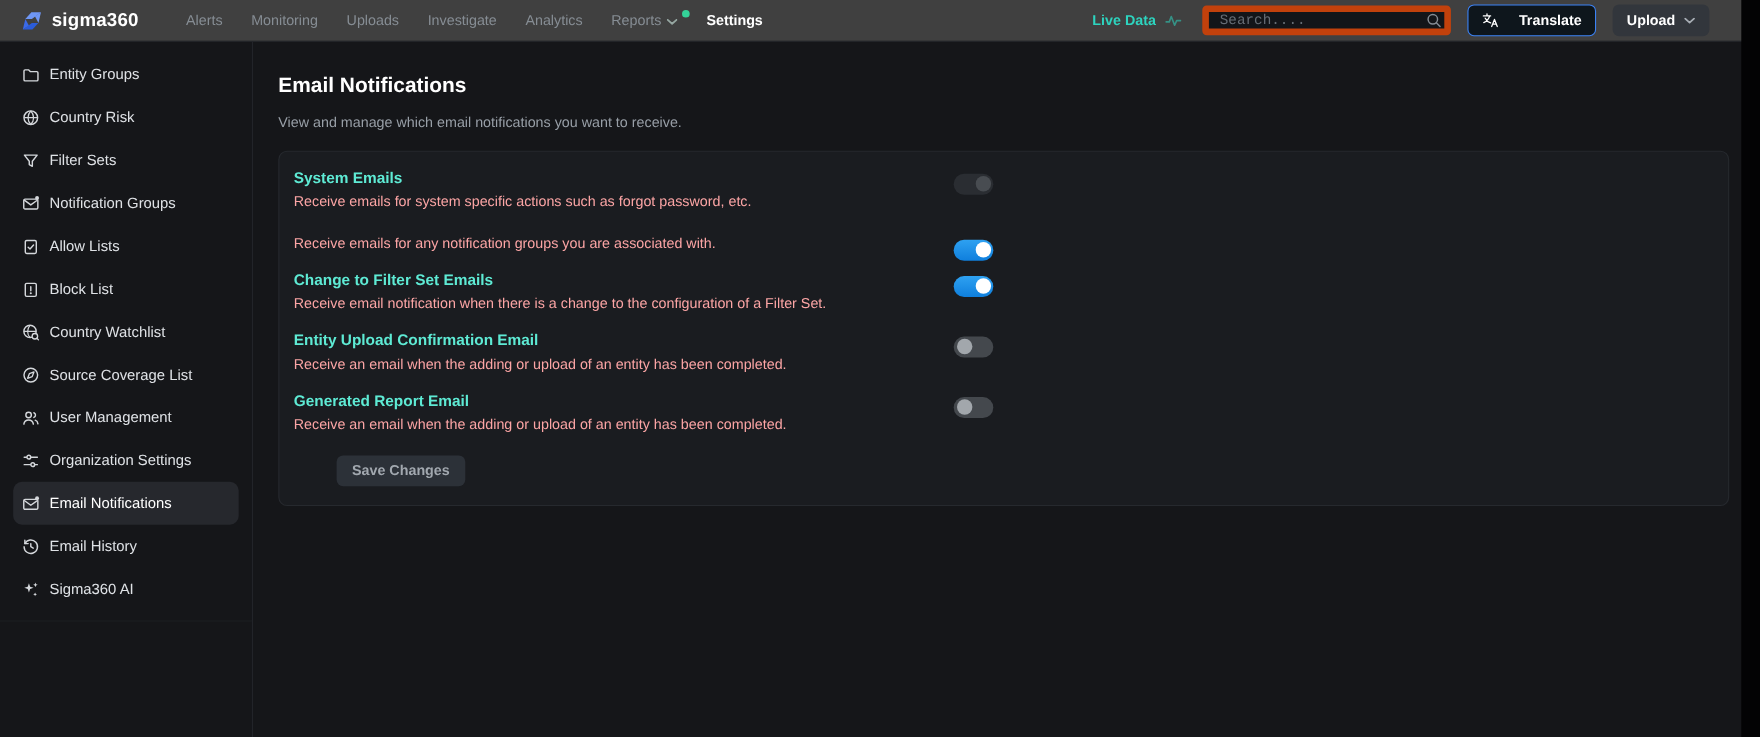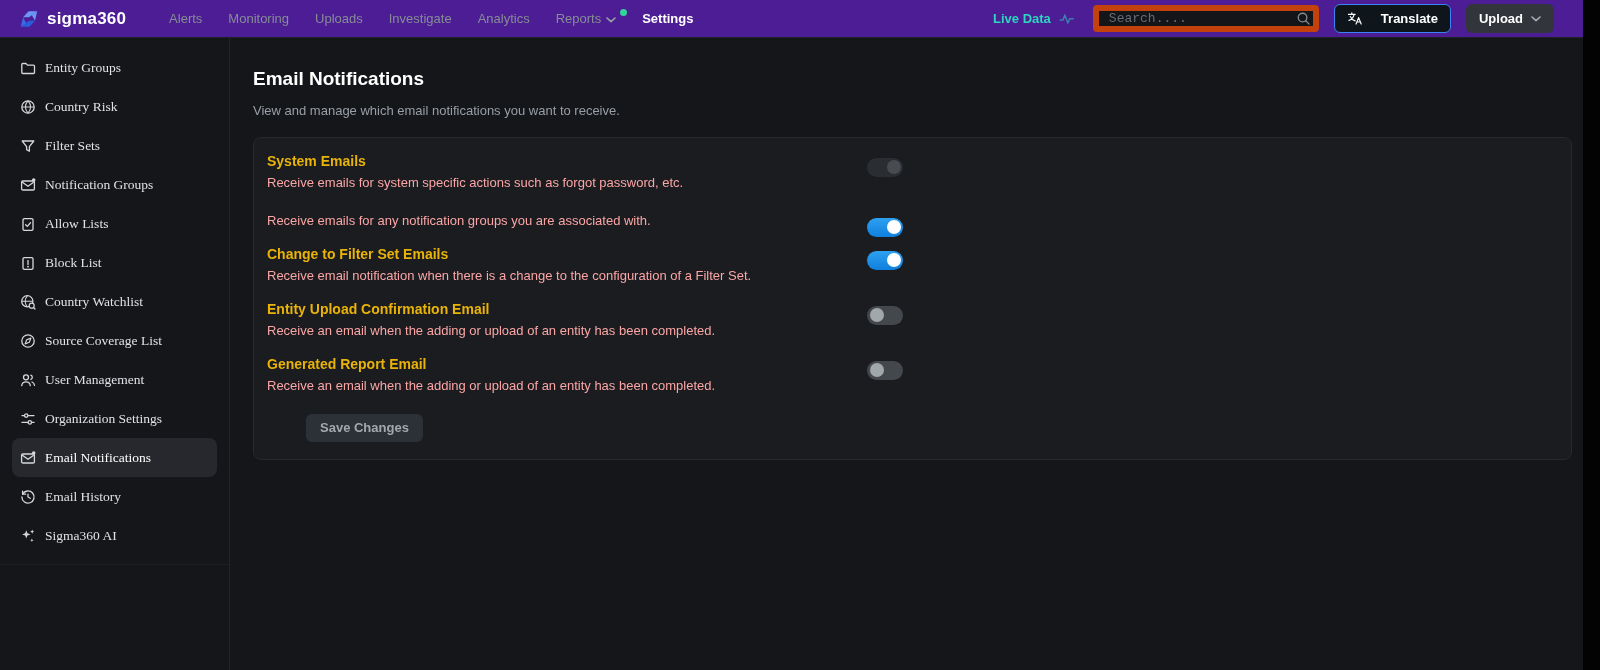--- a/index.html
+++ b/index.html
@@ -5,21 +5,21 @@
   * { box-sizing: border-box; }
   html,body { margin:0; padding:0; }
   body {
     width:1600px; height:670px; overflow:hidden; position:relative;
     background:#151619; color:#e5e7ea;
     font-family:"Liberation Sans", sans-serif;
   }
 
   
   .topbar {
-    height:38px; background:#4c1d95; border-bottom:1px solid #1e2126;
+    height:38px; background:#404040; border-bottom:1px solid #1e2126;
     display:flex; align-items:center; padding:0 0 0 18px; position:relative; z-index:5;
   }
   .brand { display:flex; align-items:center; gap:7px; cursor:pointer; }
   .brand-name { font-size:17px; font-weight:bold; color:#fff; letter-spacing:.2px; }
   .topnav { display:flex; align-items:center; margin-left:30px; }
   .nav-item {
     display:flex; align-items:center; gap:5px; position:relative;
     padding:0 13px; height:38px; font-size:13px; color:#868d94; cursor:pointer;
   }
   .nav-item.active { color:#ffffff; font-weight:bold; }
@@ -49,40 +49,40 @@
     background:#32363c; border:none; border-radius:6px;
     color:#fff; font-size:13px; font-weight:bold; cursor:pointer;
   }
   .btn-account .chev { color:#a7adb4; margin-top:1px; }
 
   
   .shell { display:flex; height:632px; }
 
   
   .sidebar { width:230px; flex:0 0 230px; border-right:1px solid #222429; background:#151619; }
-  .side-nav { padding-top:10px; padding-bottom:9px; border-bottom:1px solid #1c1e22;font-family:Liberation Serif, serif; }
+  .side-nav { padding-top:10px; padding-bottom:9px; border-bottom:1px solid #1c1e22; }
   .side-item {
     height:39px; margin:0 12px; padding:0 8px; display:flex; align-items:center; gap:9px;
     border-radius:8px; cursor:pointer; color:#dfe2e6;
   }
   .side-item.selected { background:#26282d; color:#ffffff; }
   .side-icon { color:#d4d7db; flex:0 0 16px; }
   .side-label { font-size:13.5px; }
 
   
   .main { flex:1; padding:17px 28px 0 23px; }
   .page-title { font-size:19px; font-weight:bold; color:#ffffff; }
   .page-subtitle { margin-top:13px; font-size:13px; color:#989fa7; }
 
   .panel {
     margin-top:19px; background:#1a1c20; border:1px solid #26292e; border-radius:8px;
     padding:15px 16px 17px 13px;
   }
   .setting-row { position:relative; padding-bottom:17px; }
-  .setting-title { font-size:14px; font-weight:bold; color:#eab308; line-height:17px; }
+  .setting-title { font-size:14px; font-weight:bold; color:#5eead4; line-height:17px; }
   .setting-desc { margin-top:5px; font-size:13px; color:#fca5a5; line-height:16px; }
 
   .toggle {
     position:absolute; left:600px; top:5px; width:36px; height:19px; border-radius:10px; cursor:pointer;
   }
   .toggle .knob { position:absolute; top:2.5px; width:14px; height:14px; border-radius:50%; }
   .toggle.t-on { background:linear-gradient(180deg,#2ea1f1,#0f7fdd); }
   .toggle.t-on .knob { right:2.5px; background:#ffffff; }
   .toggle.t-off { background:#44484d; }
   .toggle.t-off .knob { left:2.5px; background:#a2a7ac; }

